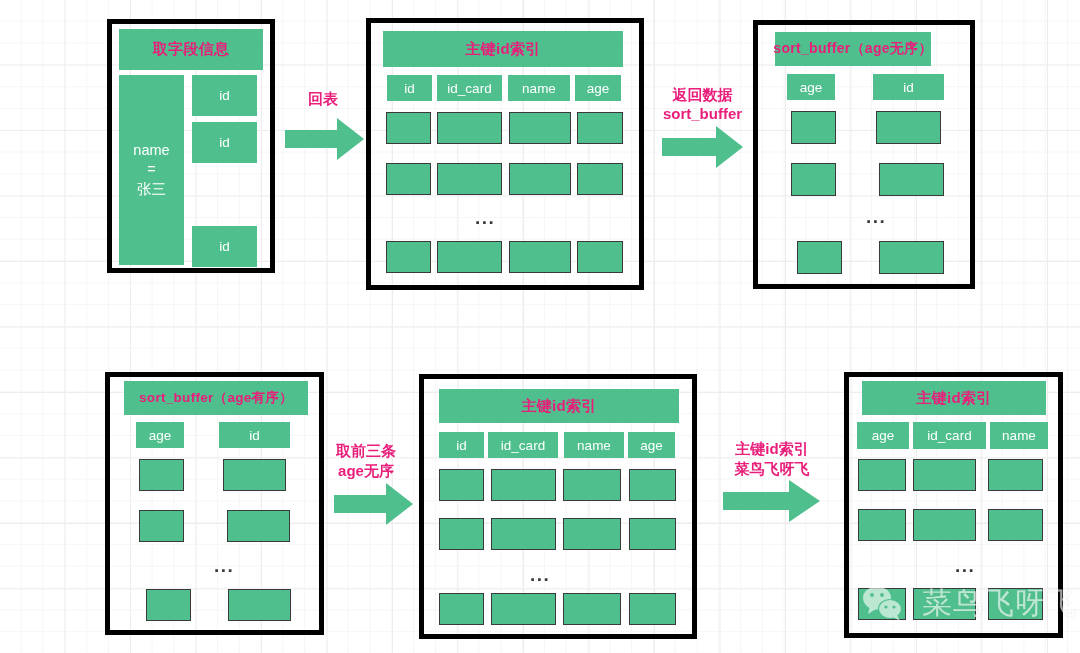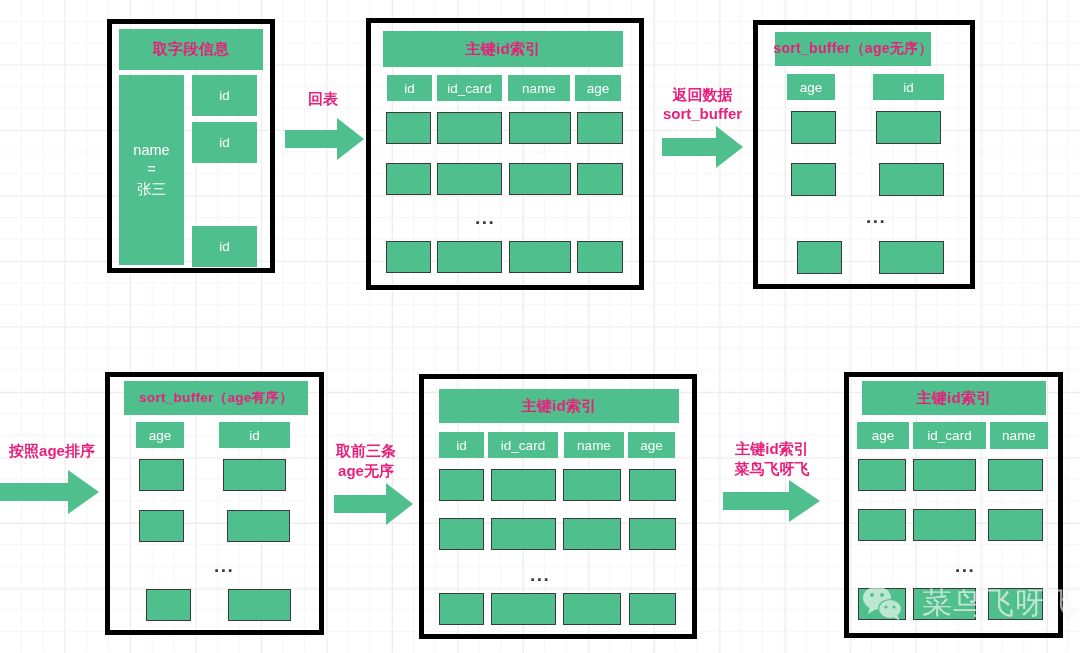--- a/index.html
+++ b/index.html
@@ -193,26 +193,20 @@
   <div class="cell" style="left:876px; top:111px; width:65px; height:33px;"></div>
 
   <div class="cell" style="left:791px; top:163px; width:45px; height:33px;"></div>
   <div class="cell" style="left:879px; top:163px; width:65px; height:33px;"></div>
 
   <div class="ellipsis" style="left:866px; top:207px;">...</div>
 
   <div class="cell" style="left:797px; top:241px; width:45px; height:33px;"></div>
   <div class="cell" style="left:879px; top:241px; width:65px; height:33px;"></div>
 
-  <div class="arrow-group" style="left:0px; top:442px; width:104px; height:70px;">
-    <div class="arrow-label" style="left:0px; top:0px; width:104px;">按照age排序</div>
-    <svg class="arrow-shape" style="left:0px; top:28px;" width="100" height="44" viewBox="0 0 100 44">
-      <path d="M0,13 L68,13 L68,0 L99,22 L68,44 L68,31 L0,31 Z" fill="#4FC08D"></path>
-    </svg>
-  </div>
 
   <div class="panel" style="left:105px; top:372px; width:219px; height:263px;">
   </div>
   <div class="title-bar" style="left:124px; top:381px; width:184px; height:34px; font-size:13.5px;">sort_buffer（age有序）</div>
 
   <div class="col-head" style="left:136px; top:422px; width:48px; height:26px;">age</div>
   <div class="col-head" style="left:219px; top:422px; width:71px; height:26px;">id</div>
 
   <div class="cell" style="left:139px; top:459px; width:45px; height:32px;"></div>
   <div class="cell" style="left:223px; top:459px; width:63px; height:32px;"></div>

